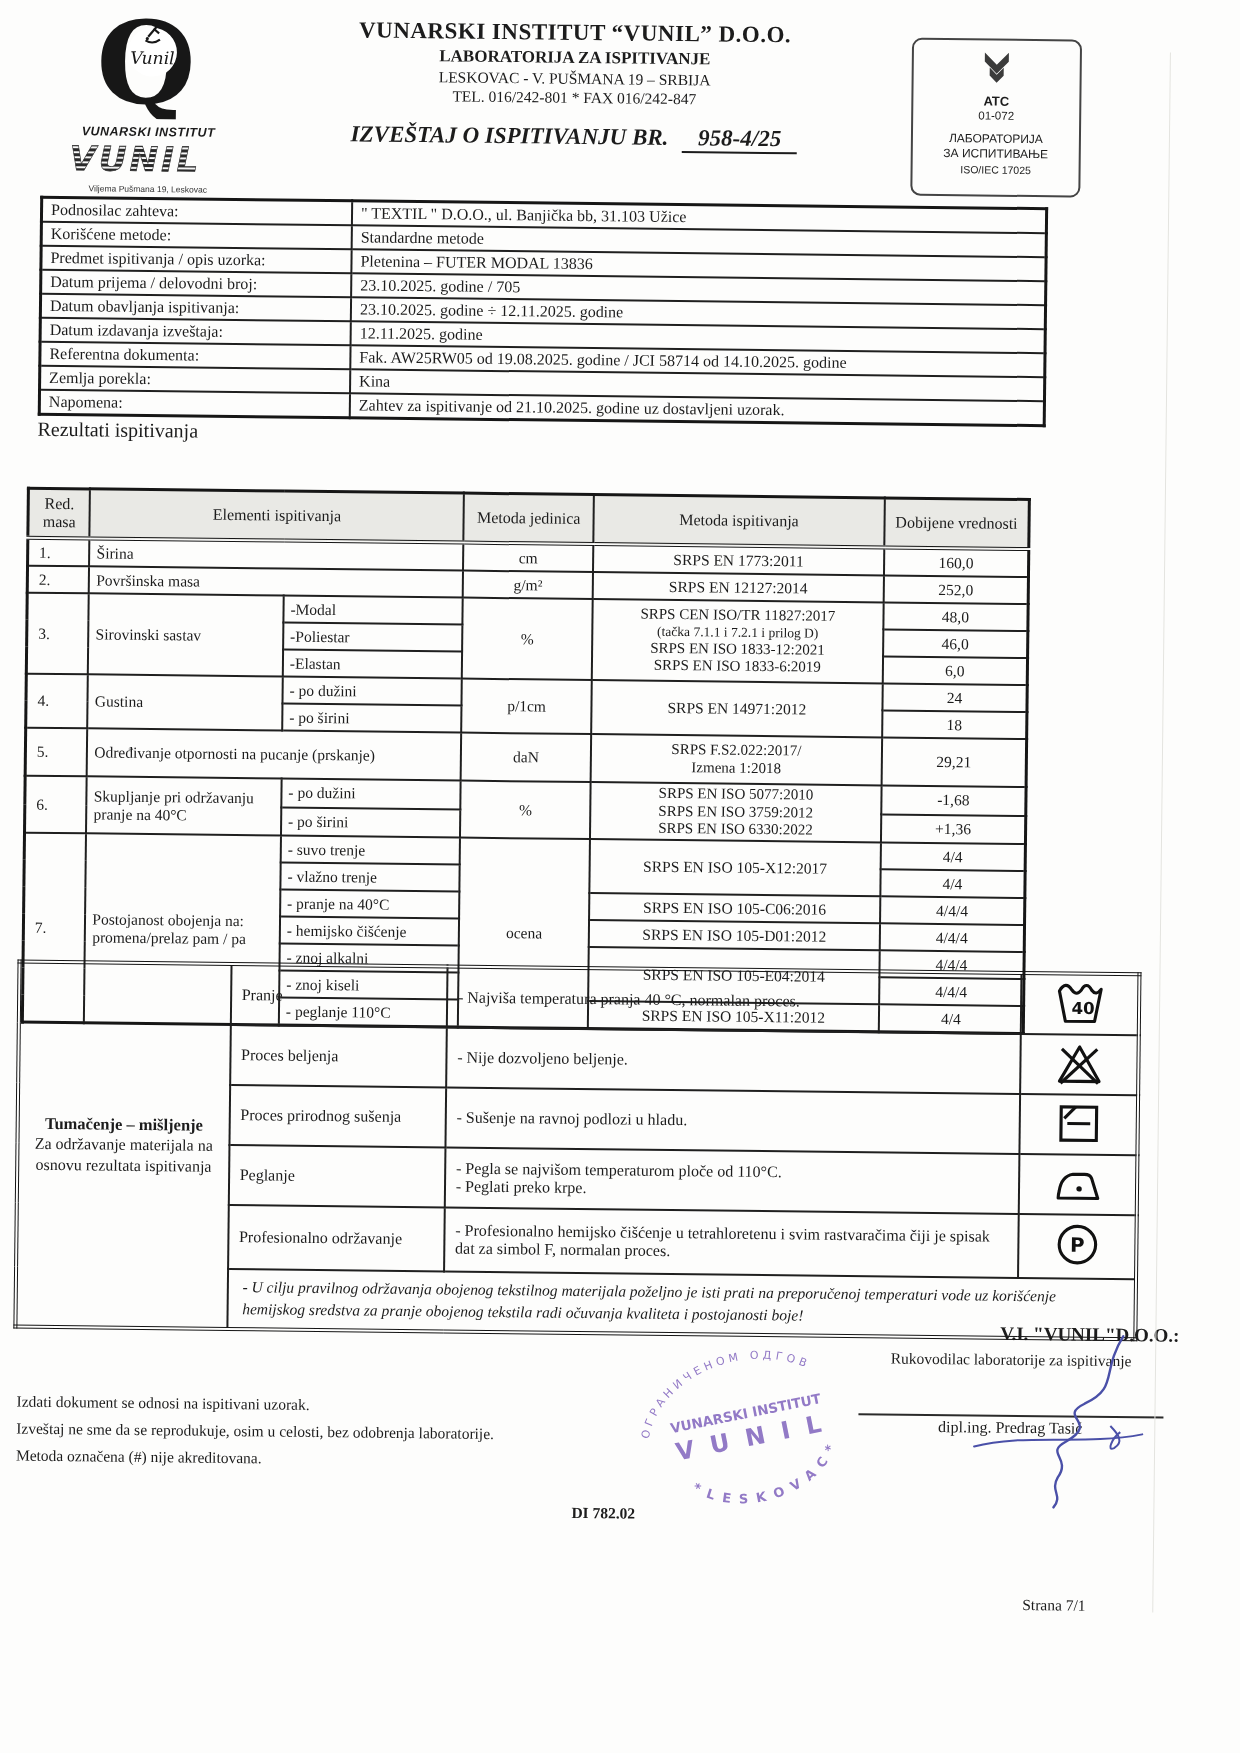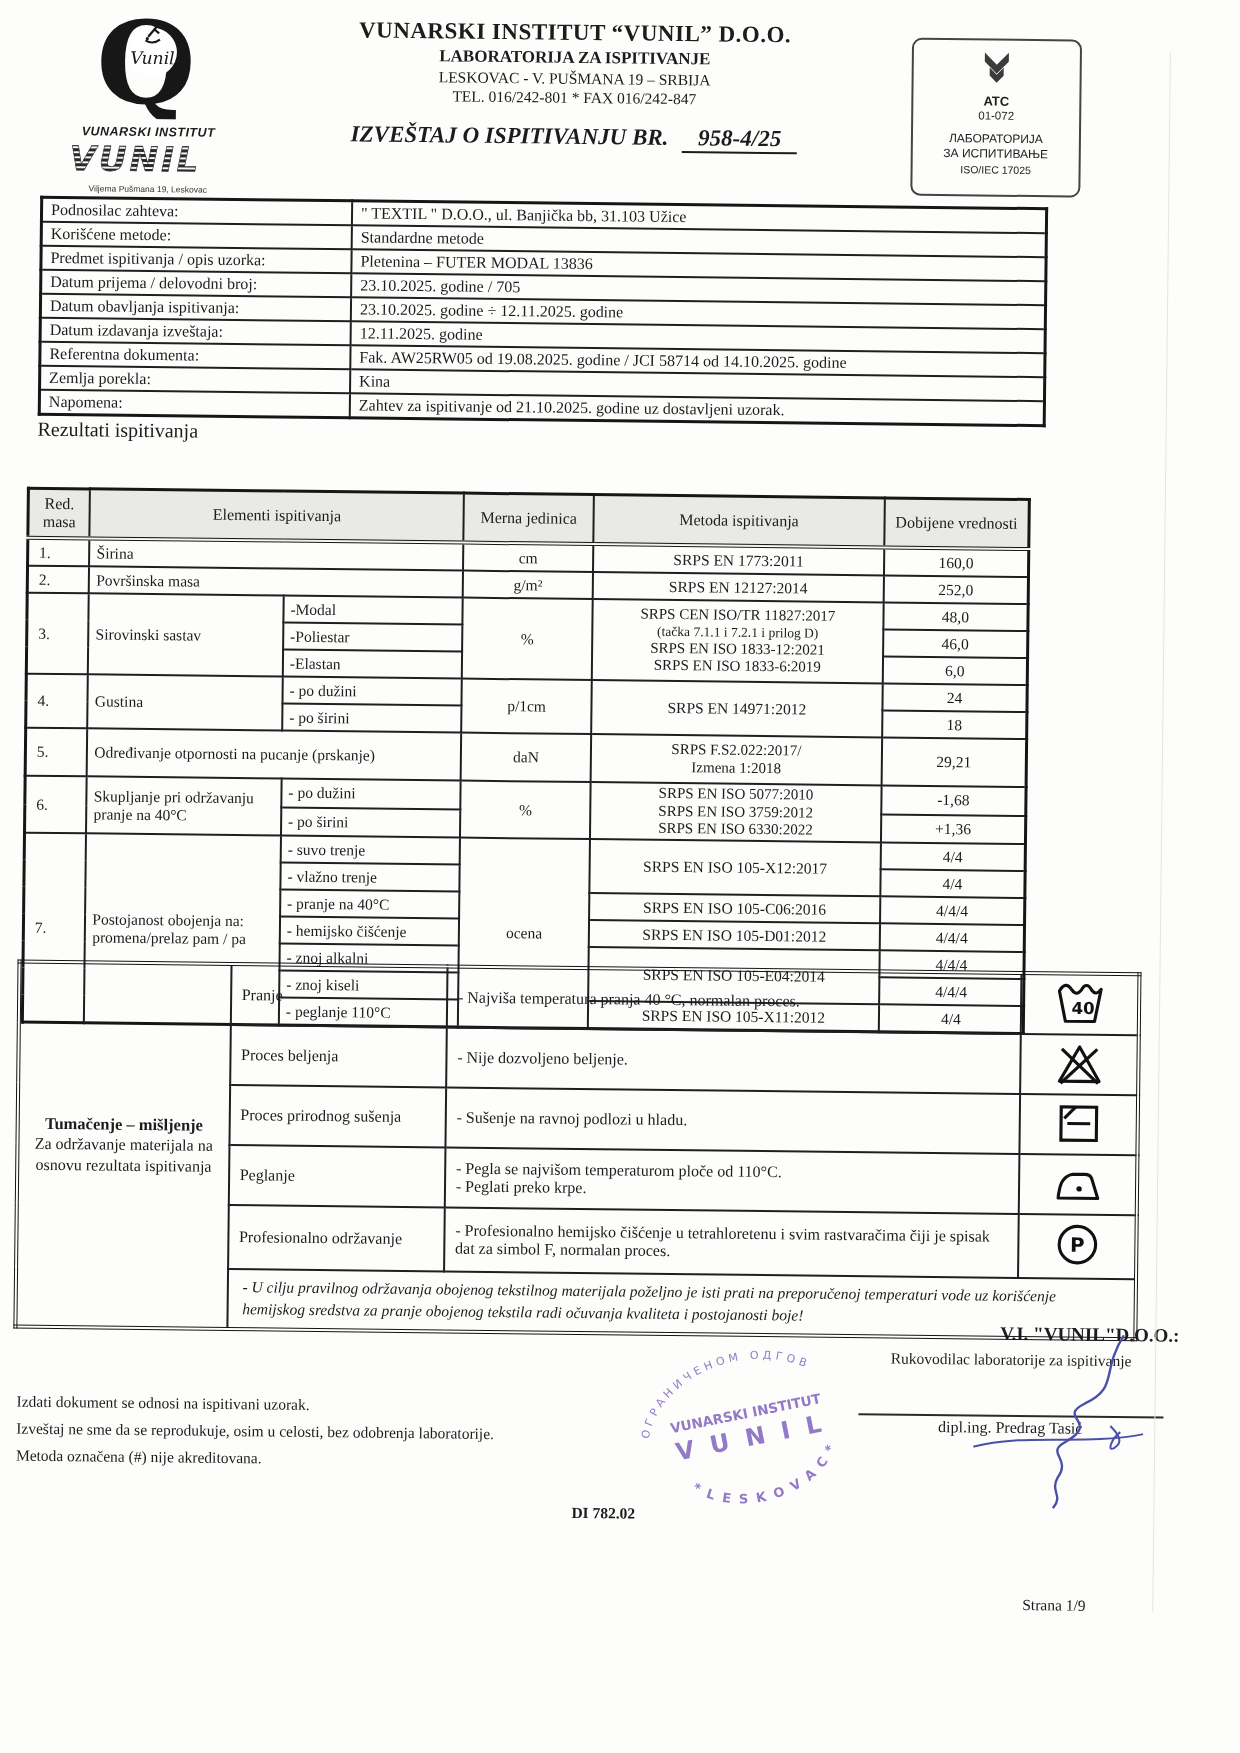--- a/index.html
+++ b/index.html
@@ -186,21 +186,21 @@
           <col style="width:195px">
           <col style="width:180px">
           <col style="width:130px">
           <col style="width:292px">
           <col style="width:145px">
         </colgroup>
       <thead>
         <tr>
           <th>Red. masa</th>
           <th colspan="2">Elementi ispitivanja</th>
-          <th>Merna jedinica</th>
+          <th>Metoda jedinica</th>
           <th>Metoda ispitivanja</th>
           <th>Dobijene vrednosti</th>
         </tr>
       </thead>
       <tbody>
         <tr>
           <td class="num">1.</td>
           <td colspan="2" class="el">Širina</td>
           <td>cm</td>
           <td>SRPS EN 1773:2011</td>
@@ -415,16 +415,16 @@
     <div class="edge-arrow"></div>
   </div>
 
   <div class="abs foot-notes">
     <div>Izdati dokument se odnosi na ispitivani uzorak.</div>
     <div>Izveštaj ne sme da se reprodukuje, osim u celosti, bez odobrenja laboratorije.</div>
     <div>Metoda označena (#) nije akreditovana.</div>
   </div>
 
   <div class="abs doc-code">DI 782.02</div>
-  <div class="abs page-no">Strana 1/9</div>
+  <div class="abs page-no">Strana 7/1</div>
 
   <div class="abs fold"></div>
 </div>
 
 </body></html>

